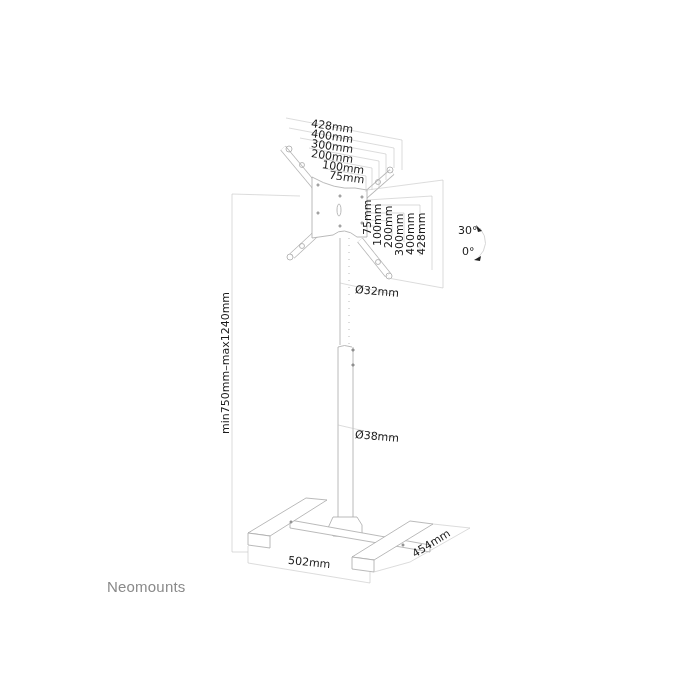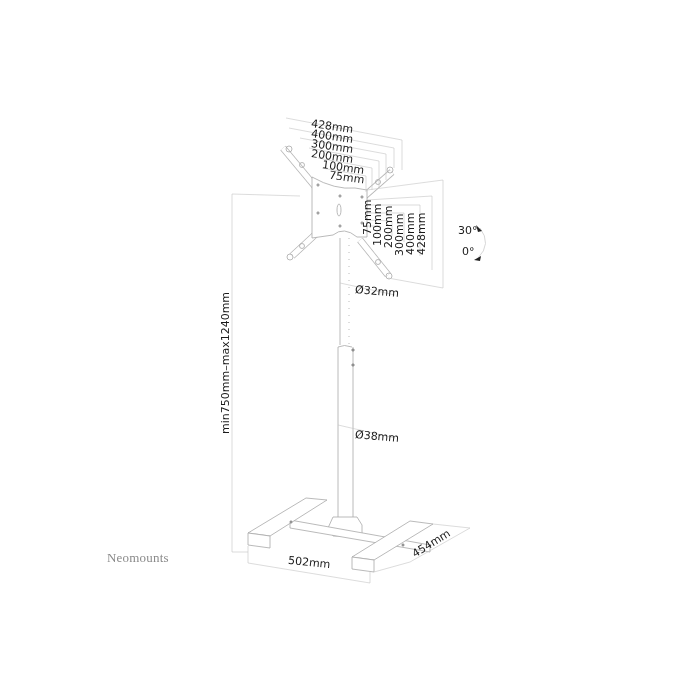--- a/index.html
+++ b/index.html
@@ -1,22 +1,22 @@
 <!DOCTYPE html>
 <html><head>
 <meta charset="utf-8">
 <style>
   html, body { margin: 0; padding: 0; background: #ffffff; }
   body { width: 700px; height: 700px; position: relative; overflow: hidden;
          font-family: "DejaVu Sans", sans-serif; color: #222; }
   #canvas { position: absolute; left: 0; top: 0; width: 700px; height: 700px; }
   .lbl { position: absolute; font-size: 11px; color: #1a1a1a; white-space: nowrap;
          font-family: "DejaVu Sans", sans-serif; line-height: 1; }
-  .brand { position: absolute; left: 107px; top: 550px; font-size: 13px; color: #8a8a8a;
-           font-family: Liberation Serif, serif; letter-spacing: 0.2px; }
+  .brand { position: absolute; left: 107px; top: 578px; font-size: 15px; color: #8a8a8a;
+           font-family: Liberation Sans, sans-serif; letter-spacing: 0.2px; }
   .rot { font-size: 11px; }
 </style>
 </head>
 <body>
 
 <div id="canvas">
   <svg width="700" height="700" viewBox="0 0 700 700">
     <g fill="none" stroke="#a8a8a8" stroke-width="0.8">
 
       <g>

